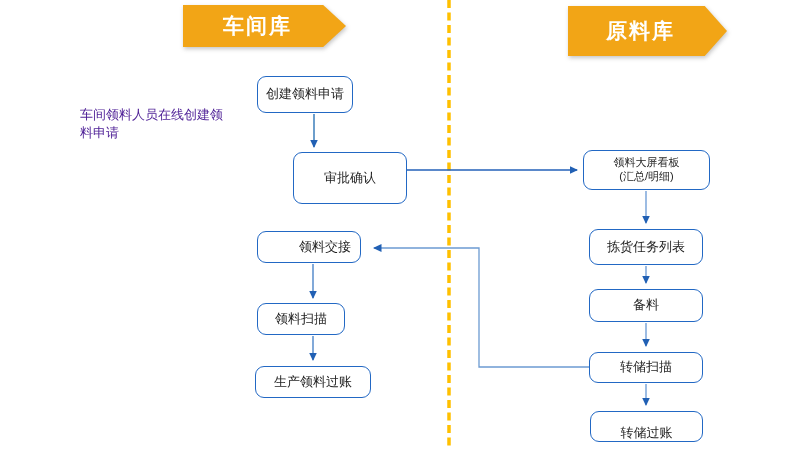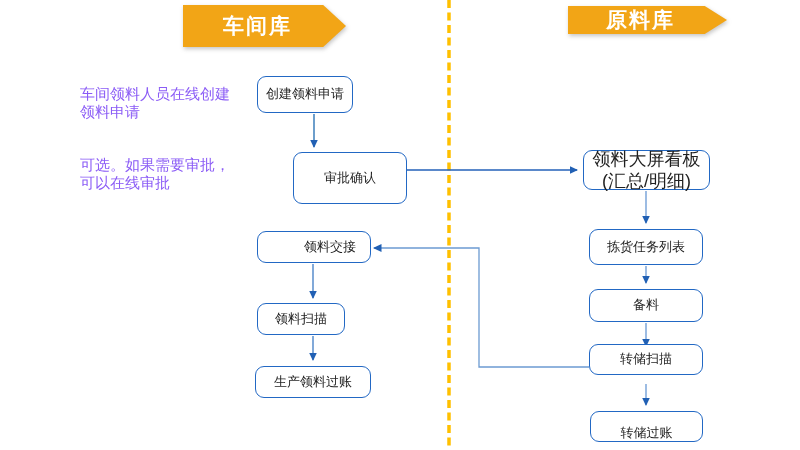--- a/index.html
+++ b/index.html
@@ -38,57 +38,58 @@
     padding-right: 14px;
     box-sizing: border-box;
   }
   .banner-label {
     color: #ffffff;
     font-size: 21px;
     font-weight: bold;
     letter-spacing: 2px;
   }
   #banner-workshop { left: 183px; top: 5px; width: 163px; height: 42px; }
-  #banner-raw      { left: 568px; top: 6px; width: 159px; height: 28px; }
+  #banner-raw      { left: 568px; top: 6px; width: 159px; height: 50px; }
 
   
   .node {
     position: absolute;
     background: #ffffff;
     border: 1.6px solid #2268C4;
     border-radius: 9px;
     display: flex;
     flex-direction: column;
     align-items: center;
     justify-content: center;
     font-size: 13px;
     color: #1f1f1f;
     box-sizing: border-box;
     text-align: center;
     line-height: 1.25;
   }
   #node-create   { left: 257px; top:  76px; width: 96px; height: 37px; }
   #node-approve  { left: 257px; top: 152px; width: 114px; height: 52px; margin-left: 36px; }
-  #node-handover { left: 257px; top: 231px; width: 114px; height: 32px; padding-left: 32px; }
+  #node-handover { left: 257px; top: 231px; width: 104px; height: 32px; padding-left: 32px; }
   #node-scan     { left: 257px; top: 303px; width: 88px; height: 32px; }
   #node-posting  { left: 255px; top: 366px; width: 116px; height: 32px; }
 
-  #node-dashboard { left: 583px; top: 150px; width: 127px; height: 40px; font-size: 18px; text-align: right; }
+  #node-dashboard { left: 583px; top: 150px; width: 127px; height: 40px; font-size: 11px; text-align: right; }
   #node-picking   { left: 589px; top: 229px; width: 114px; height: 36px; }
   #node-staging   { left: 589px; top: 289px; width: 114px; height: 33px; }
-  #node-tscan     { left: 589px; top: 344px; width: 114px; height: 31px; }
+  #node-tscan     { left: 589px; top: 352px; width: 114px; height: 31px; }
   #node-tpost     { left: 590px; top: 411px; width: 113px; height: 31px; justify-content: flex-end; }
 
   
   .note {
     position: absolute;
     width: 150px;
-    font-size: 15px;
+    font-size: 13px;
     line-height: 18px;
-    color: #8b5cf6;
+    color: #4c1d95;
+    margin-top: 21px;
   }
   #note-create   { left: 80px; top:  85px; }
   #note-approval { left: 80px; top: 156px; }
 </style>
 </head>
 <body>
 
 <div class="stage">
 
   <svg class="wires" viewBox="0 0 800 450">
@@ -118,21 +119,20 @@
       <span class="banner-label">车间库</span>
     </div>
   </div>
   <div class="banner-wrap" id="banner-raw">
     <div class="banner">
       <span class="banner-label">原料库</span>
     </div>
   </div>
 
   <div class="note" id="note-create">车间领料人员在线创建领料申请</div>
-  <div class="note" id="note-approval">可选。如果需要审批，可以在线审批</div>
 
   <div class="node" id="node-create">
     <span>创建领料申请</span>
   </div>
   <div class="node" id="node-approve">
     <span>审批确认</span>
   </div>
   <div class="node" id="node-handover">
     <span>领料交接</span>
   </div>

